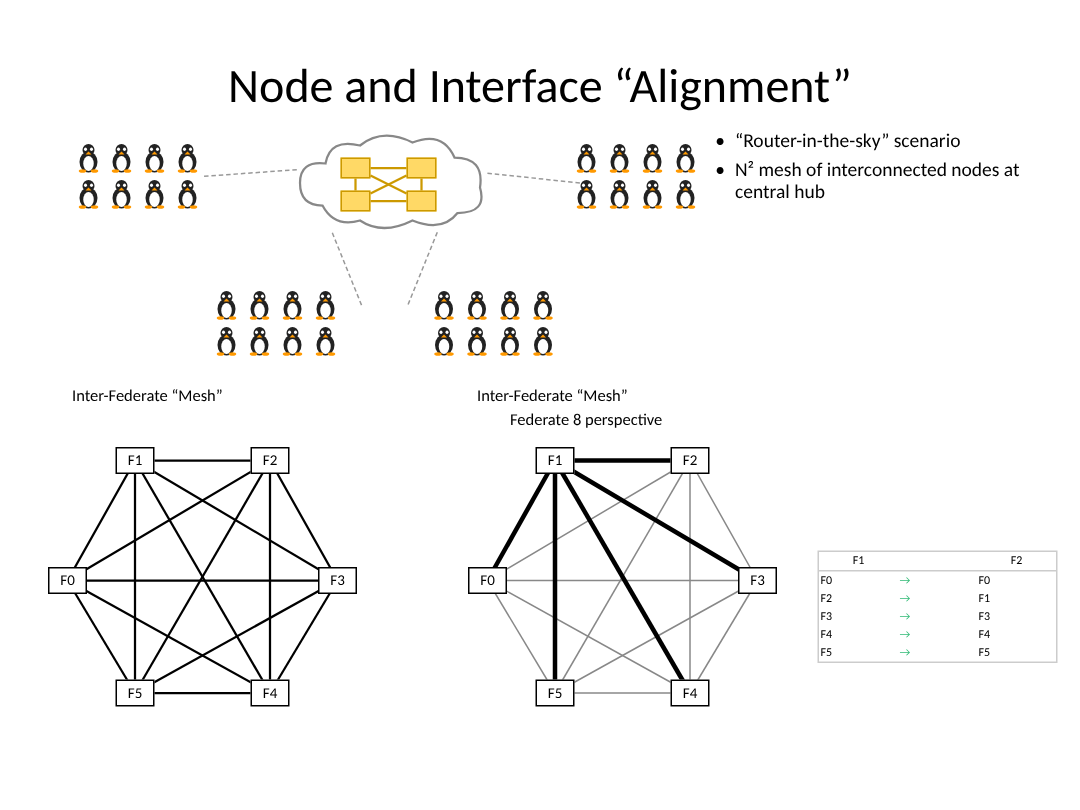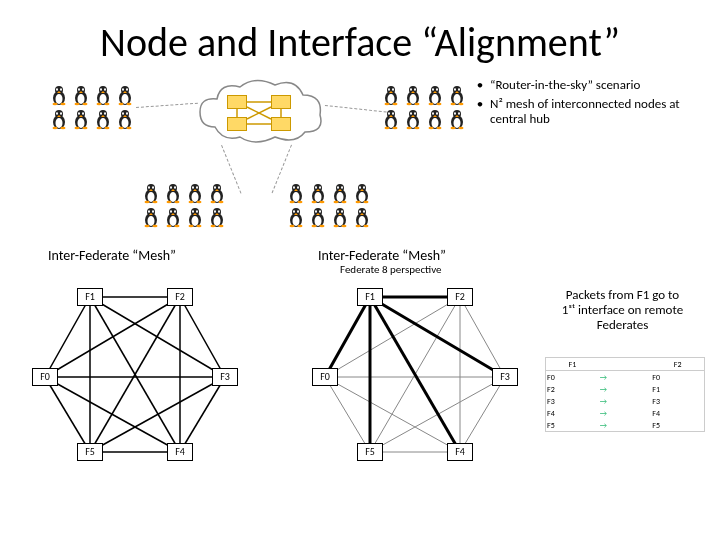--- a/index.html
+++ b/index.html
@@ -1,32 +1,32 @@
 <!DOCTYPE html>
 <html><head>
 <meta charset="utf-8">
 <style>
   * { box-sizing: border-box; margin: 0; padding: 0; }
   body { width: 720px; height: 540px; background: #fff; font-family: Calibri, Arial, sans-serif; position: relative; overflow: hidden; }
-  .title { font-size: 40px; text-align: center; padding-top: 18px; font-weight: 400; }
+  .title { font-size: 32px; text-align: center; padding-top: 18px; font-weight: 400; margin-top: 20px; }
   .top-area { position: relative; height: 170px; margin-top: 10px; }
   .cluster { position: absolute; }
   .cluster .row { display: flex; }
   .penguin { width: 20px; height: 22px; margin: 1px; position: relative; }
   .penguin svg { width: 100%; height: 100%; }
   .cloud { position: absolute; left: 195px; top: 0px; width: 130px; height: 70px; }
   .cloud-shape { position: absolute; width: 100%; height: 100%; }
   .hub-box { width: 20px; height: 14px; background: #ffd966; border: 1px solid #c90; position: absolute; }
   .bullets { position: absolute; left: 470px; top: 0px; width: 240px; font-size: 13px; }
   .bullets .row { display: flex; margin-bottom: 4px; }
   .bullets .dot { width: 20px; text-align: center; }
   .bullets .txt { flex: 1; font-weight: 400; }
   .conn-line { position: absolute; border-top: 1px dashed #999; transform-origin: 0 0; }
   .lower { position: relative; height: 300px; }
-  .mesh-title { position: absolute; font-size: 14px; }
+  .mesh-title { position: absolute; font-size: 11px; }
   .graph { position: absolute; width: 220px; height: 200px; }
   .node { position: absolute; width: 26px; height: 18px; border: 1px solid #000; background: #fff; font-size: 10px; text-align: center; line-height: 16px; }
   .edge { stroke: #000; stroke-width: 1.5; }
   .edge-thick { stroke: #000; stroke-width: 3; }
   .edge-thin { stroke: #888; stroke-width: 1; }
   .create-txt { position: absolute; font-size: 10px; text-align: center; width: 100px; }
   .right-note { position: absolute; left: 540px; top: 40px; width: 165px; font-size: 13px; text-align: center; }
   .mini-table { position: absolute; left: 545px; top: 110px; width: 160px; font-size: 8px; border: 1px solid #ccc; }
   .mini-table .hdr { display: flex; border-bottom: 1px solid #ccc; }
   .mini-table .hdr div { flex: 1; text-align: center; padding: 1px; }
@@ -478,25 +478,20 @@
       <line class="edge-thick" x1="70" y1="20" x2="25" y2="100"></line>
     </svg>
     <div class="node" style="left:57px; top:11px;">F1</div>
     <div class="node" style="left:147px; top:11px;">F2</div>
     <div class="node" style="left:192px; top:91px;">F3</div>
     <div class="node" style="left:147px; top:166px;">F4</div>
     <div class="node" style="left:57px; top:166px;">F5</div>
     <div class="node" style="left:12px; top:91px;">F0</div>
   </div>
 
-  <div class="right-note">
-    <div>Packets from F1 go to</div>
-    <div>1ˢᵗ interface on remote</div>
-    <div>Federates</div>
-  </div>
 
   <div class="mini-table">
     <div class="hdr">
       <div>F1</div>
       <div></div>
       <div>F2</div>
     </div>
     <div class="trow">
         <div>F0</div>
         <div class="arrow">→</div>

